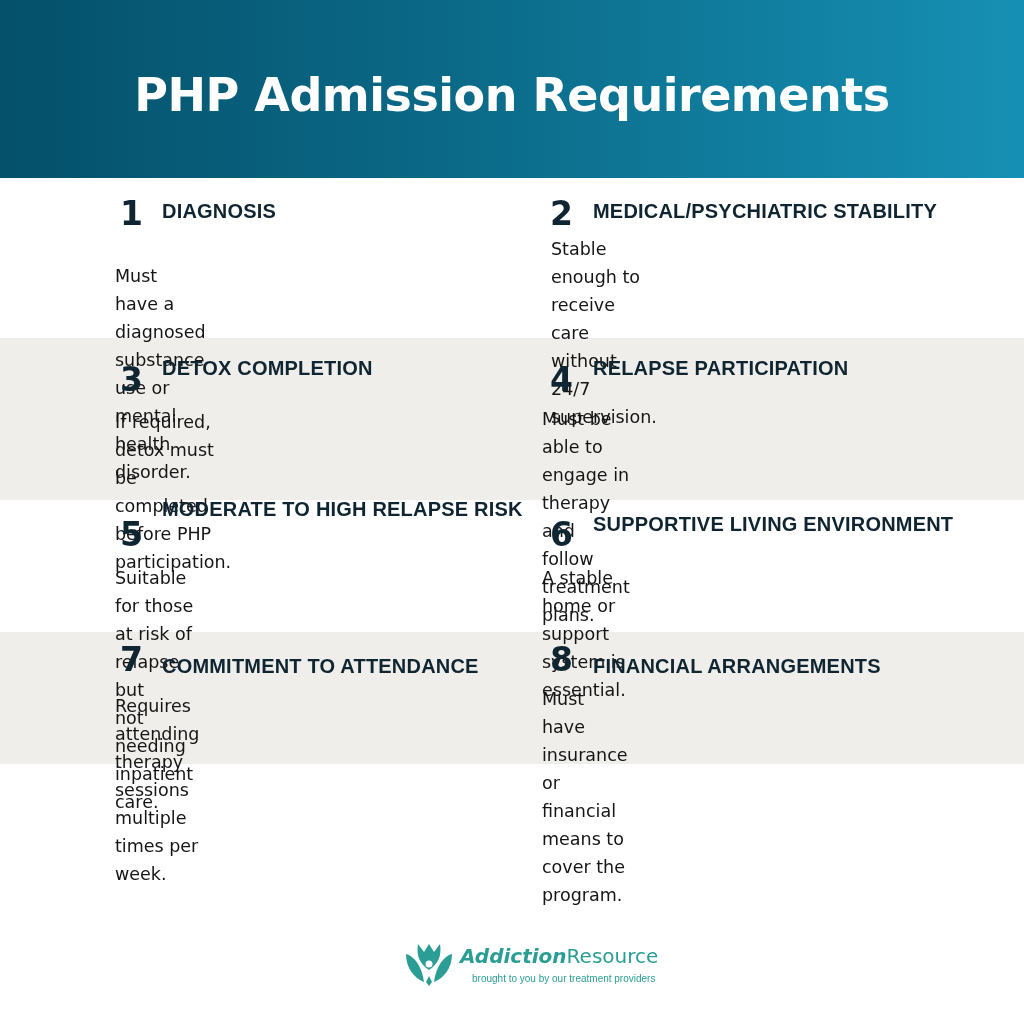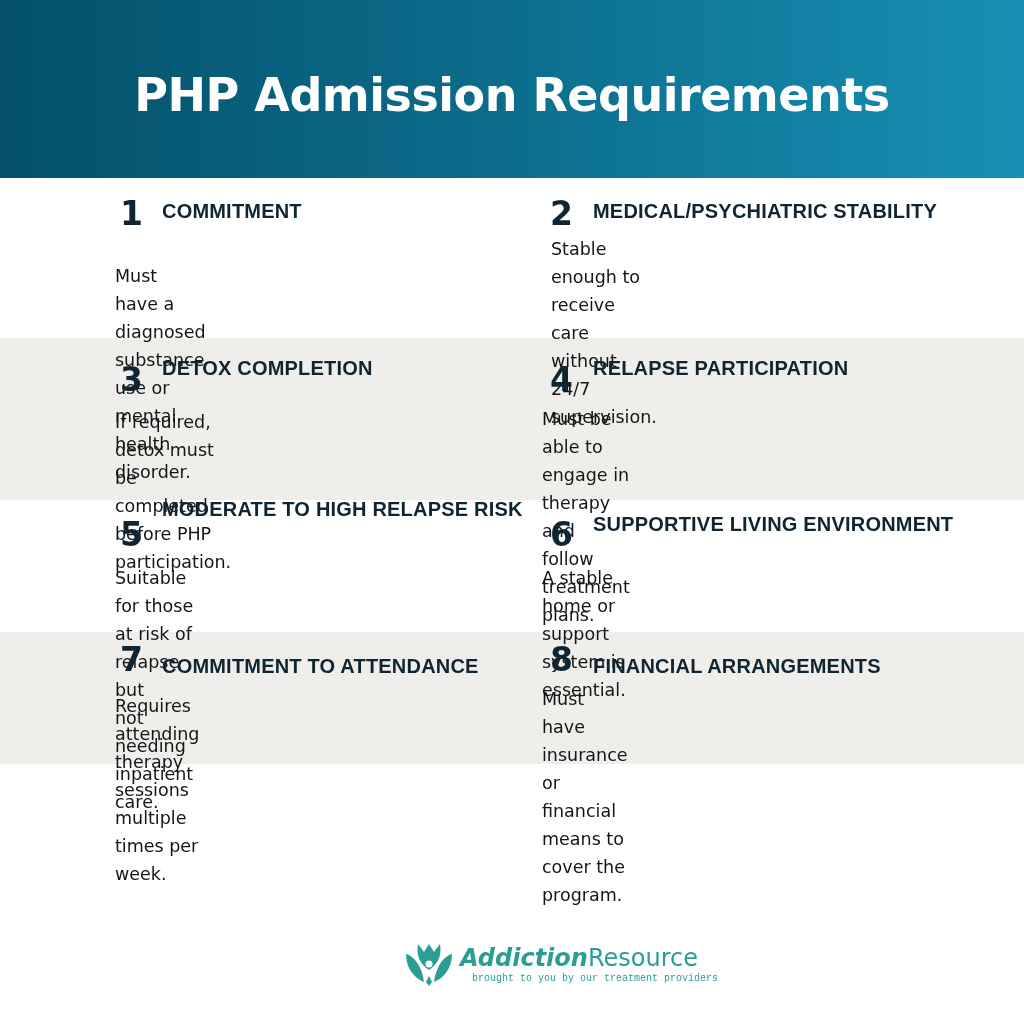--- a/index.html
+++ b/index.html
@@ -15,40 +15,40 @@
     .band.white { background:#ffffff; }
     .item { position:absolute; }
     .num { position:absolute; font-family:"DejaVu Sans", sans-serif; font-weight:bold;
            font-size:33px; color:#0f2531; line-height:1; }
     .title { position:absolute; font-family:"Liberation Sans", sans-serif; font-weight:bold;
              font-size:20px; color:#0f2531; white-space:nowrap; letter-spacing:0.2px; }
     .desc { position:absolute; font-family:"DejaVu Sans", sans-serif; font-size:17.5px;
             color:#151515; line-height:28px; white-space:pre-line; }
     .logo { position:absolute; left:404px; top:940px; width:280px; height:50px; }
     .brand { position:absolute; left:56px; top:4px; font-family:"DejaVu Sans", sans-serif;
-             font-size:24px; color:#2a9d94; white-space:nowrap; }
+             font-size:20px; color:#2a9d94; white-space:nowrap; }
     .brand b { font-weight:bold; font-style:italic; }
-    .tagline { position:absolute; left:68px; top:33px; font-family:Liberation Mono, monospace;
+    .tagline { position:absolute; left:68px; top:33px; font-family:Liberation Sans, sans-serif;
                font-size:10px; color:#2a9d94; white-space:nowrap; }
   </style>
 </head>
 <body>
 
 <div class="header">
   <h1>PHP Admission Requirements</h1>
 </div>
 
 <div class="band white" style="top:178px;height:160px;"></div>
 <div class="band gray" style="top:338px;height:162px;"></div>
 <div class="band white" style="top:500px;height:132px;"></div>
 <div class="band gray" style="top:632px;height:132px;"></div>
 
 <div class="item">
   <span class="num" style="left:120px;top:197px;">1</span>
-  <span class="title" style="left:162px;top:200px;">COMMITMENT</span>
+  <span class="title" style="left:162px;top:200px;">DIAGNOSIS</span>
   <span class="desc" style="left:115px;top:262px;"> Must have a diagnosed substance
 use or mental health disorder.</span>
 </div>
 
 <div class="item">
   <span class="num" style="left:550px;top:197px;">2</span>
   <span class="title" style="left:593px;top:200px;text-align:center;">MEDICAL/PSYCHIATRIC STABILITY</span>
   <span class="desc" style="left:542px;top:235px;margin-left:9px;">Stable enough to receive care without
 24/7 supervision.</span>
 </div>

